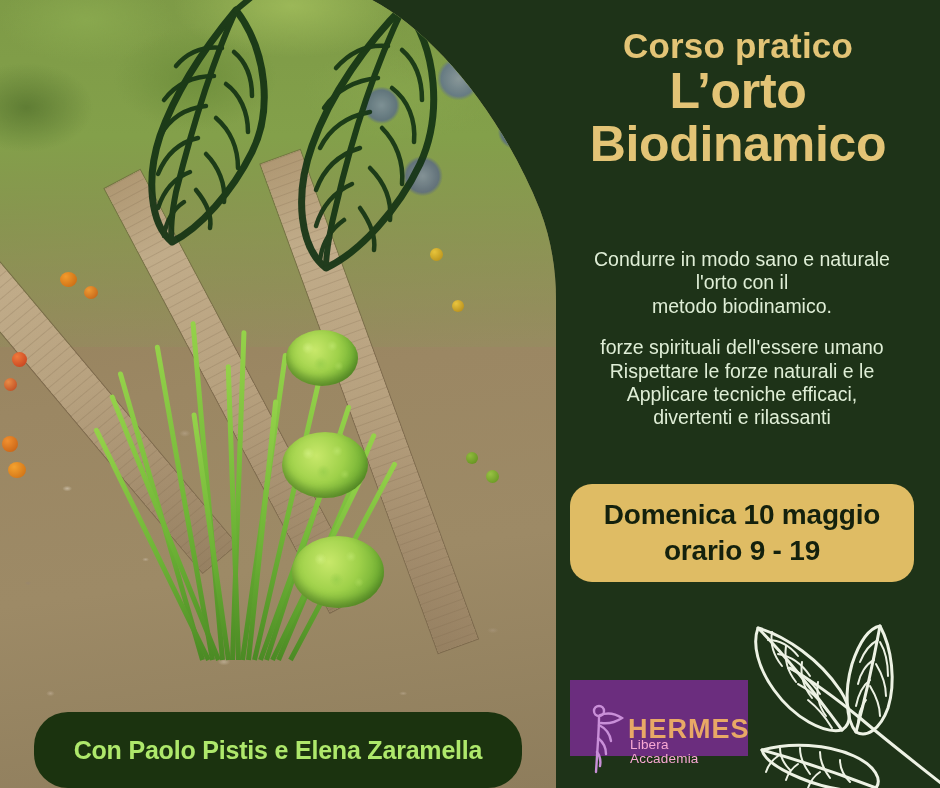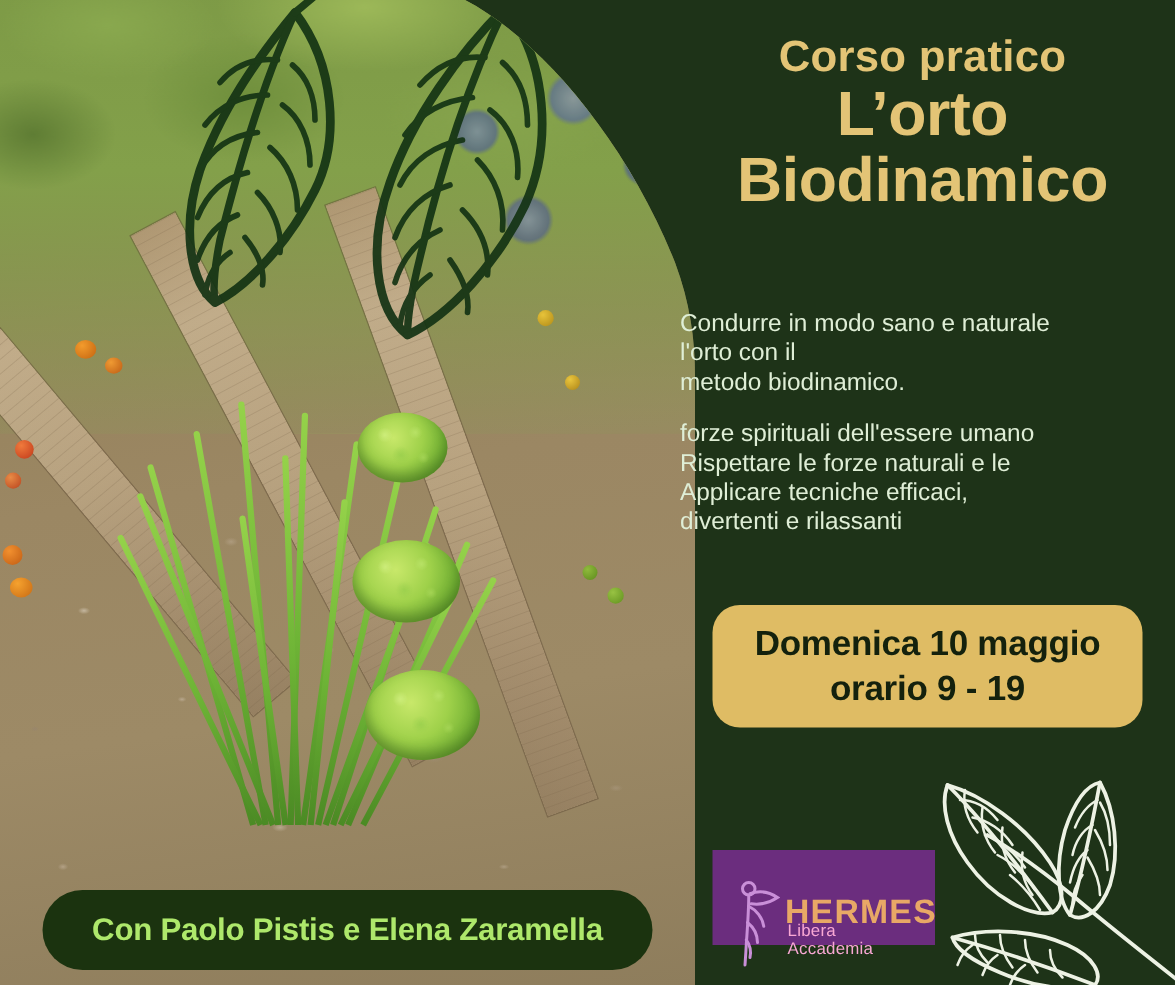--- a/index.html
+++ b/index.html
@@ -124,21 +124,21 @@
   .t-small {
     font-size:35px; font-weight:bold; color:#E3C476; letter-spacing:.2px;
     line-height:1.12;
   }
   .t-big {
     font-size:50px; font-weight:bold; color:#E3C476; letter-spacing:-.3px;
     line-height:1.06;
   }
 
   .body-copy {
-    position:absolute; left:-12px; top:248px; width:396px; 
+    position:absolute; left:-12px; top:248px; width:396px; text-align:center;
     color:#DFEED6; font-size:19.5px; line-height:1.2; font-weight:400;
   }
   .body-copy p { margin:0; }
   .body-copy .gap { height:18px; }
 
   .date-badge {
     position:absolute; left:14px; top:484px; width:344px; height:98px;
     background:#DFBC64; border-radius:22px;
     display:flex; flex-direction:column; align-items:center; justify-content:center;
     color:#14210D; font-weight:bold; font-size:28px; line-height:1.28;
@@ -159,21 +159,21 @@
   }
   .logo-sub {
     position:absolute; left:44px; top:40px;
     font-size:13.5px; color:#f9a8d4; letter-spacing:.2px; line-height:1;
   }
 
   .deco-leaves { position:absolute; right:-6px; bottom:-4px; width:218px; height:190px; }
 
   
   .presenter-pill {
-    position:absolute; left:34px; top:712px; width:488px; height:64px;
+    position:absolute; left:34px; top:712px; width:488px; height:76px;
     background:#1B330F; border-radius:34px;
     display:flex; align-items:center; justify-content:center;
     color:#AEE86B; font-size:25px; font-weight:bold; letter-spacing:-.2px;
   }
 </style>
 </head>
 <body>
 
 <div class="poster">
 

